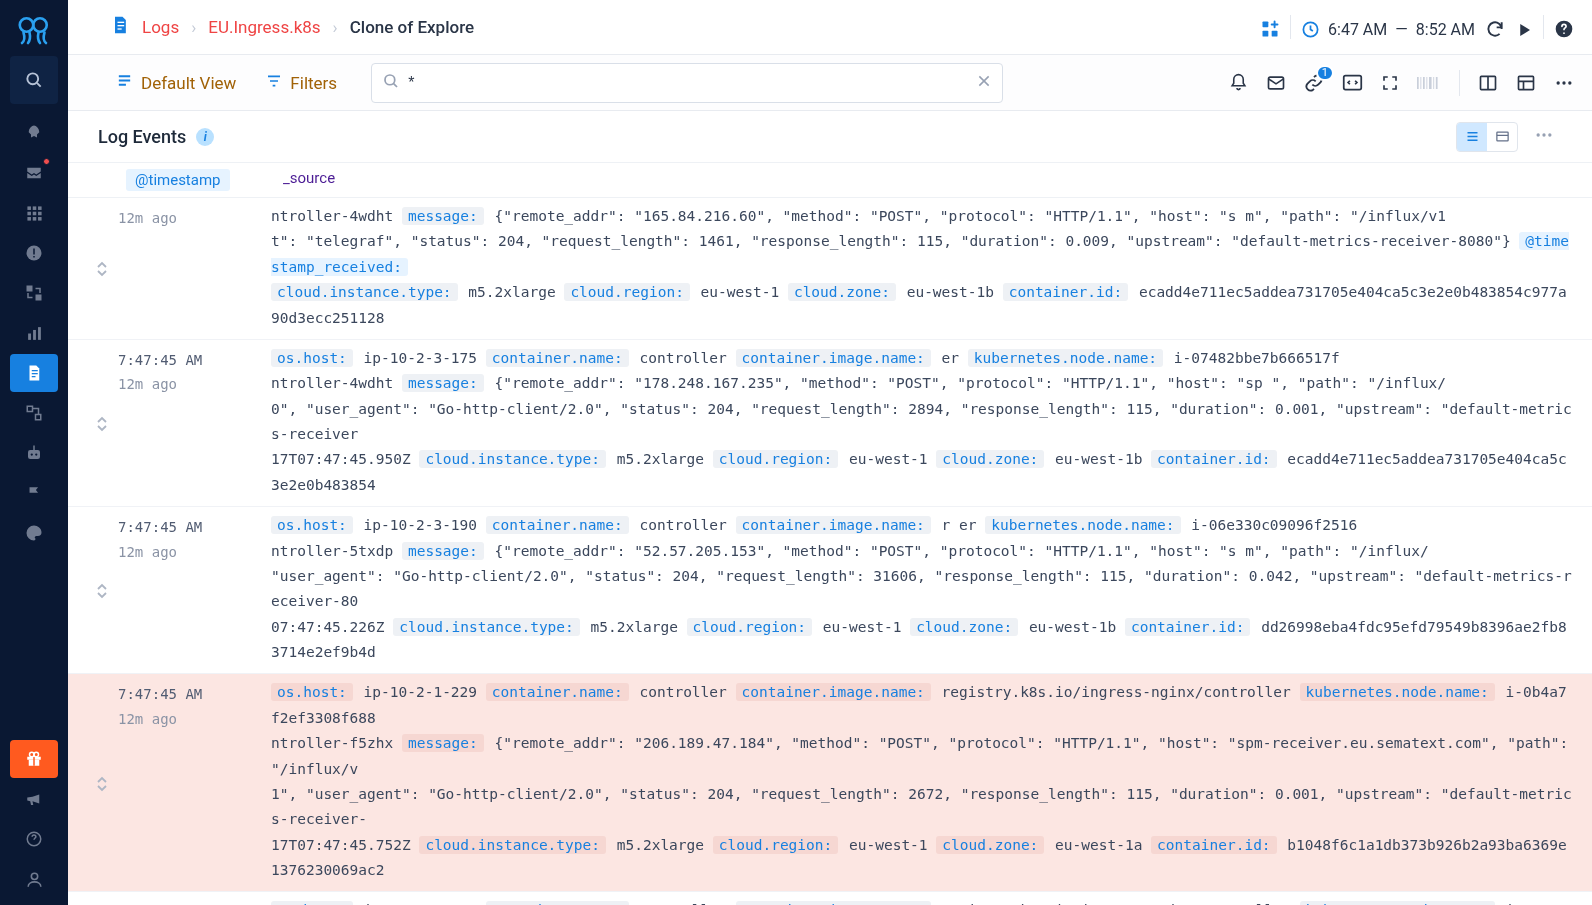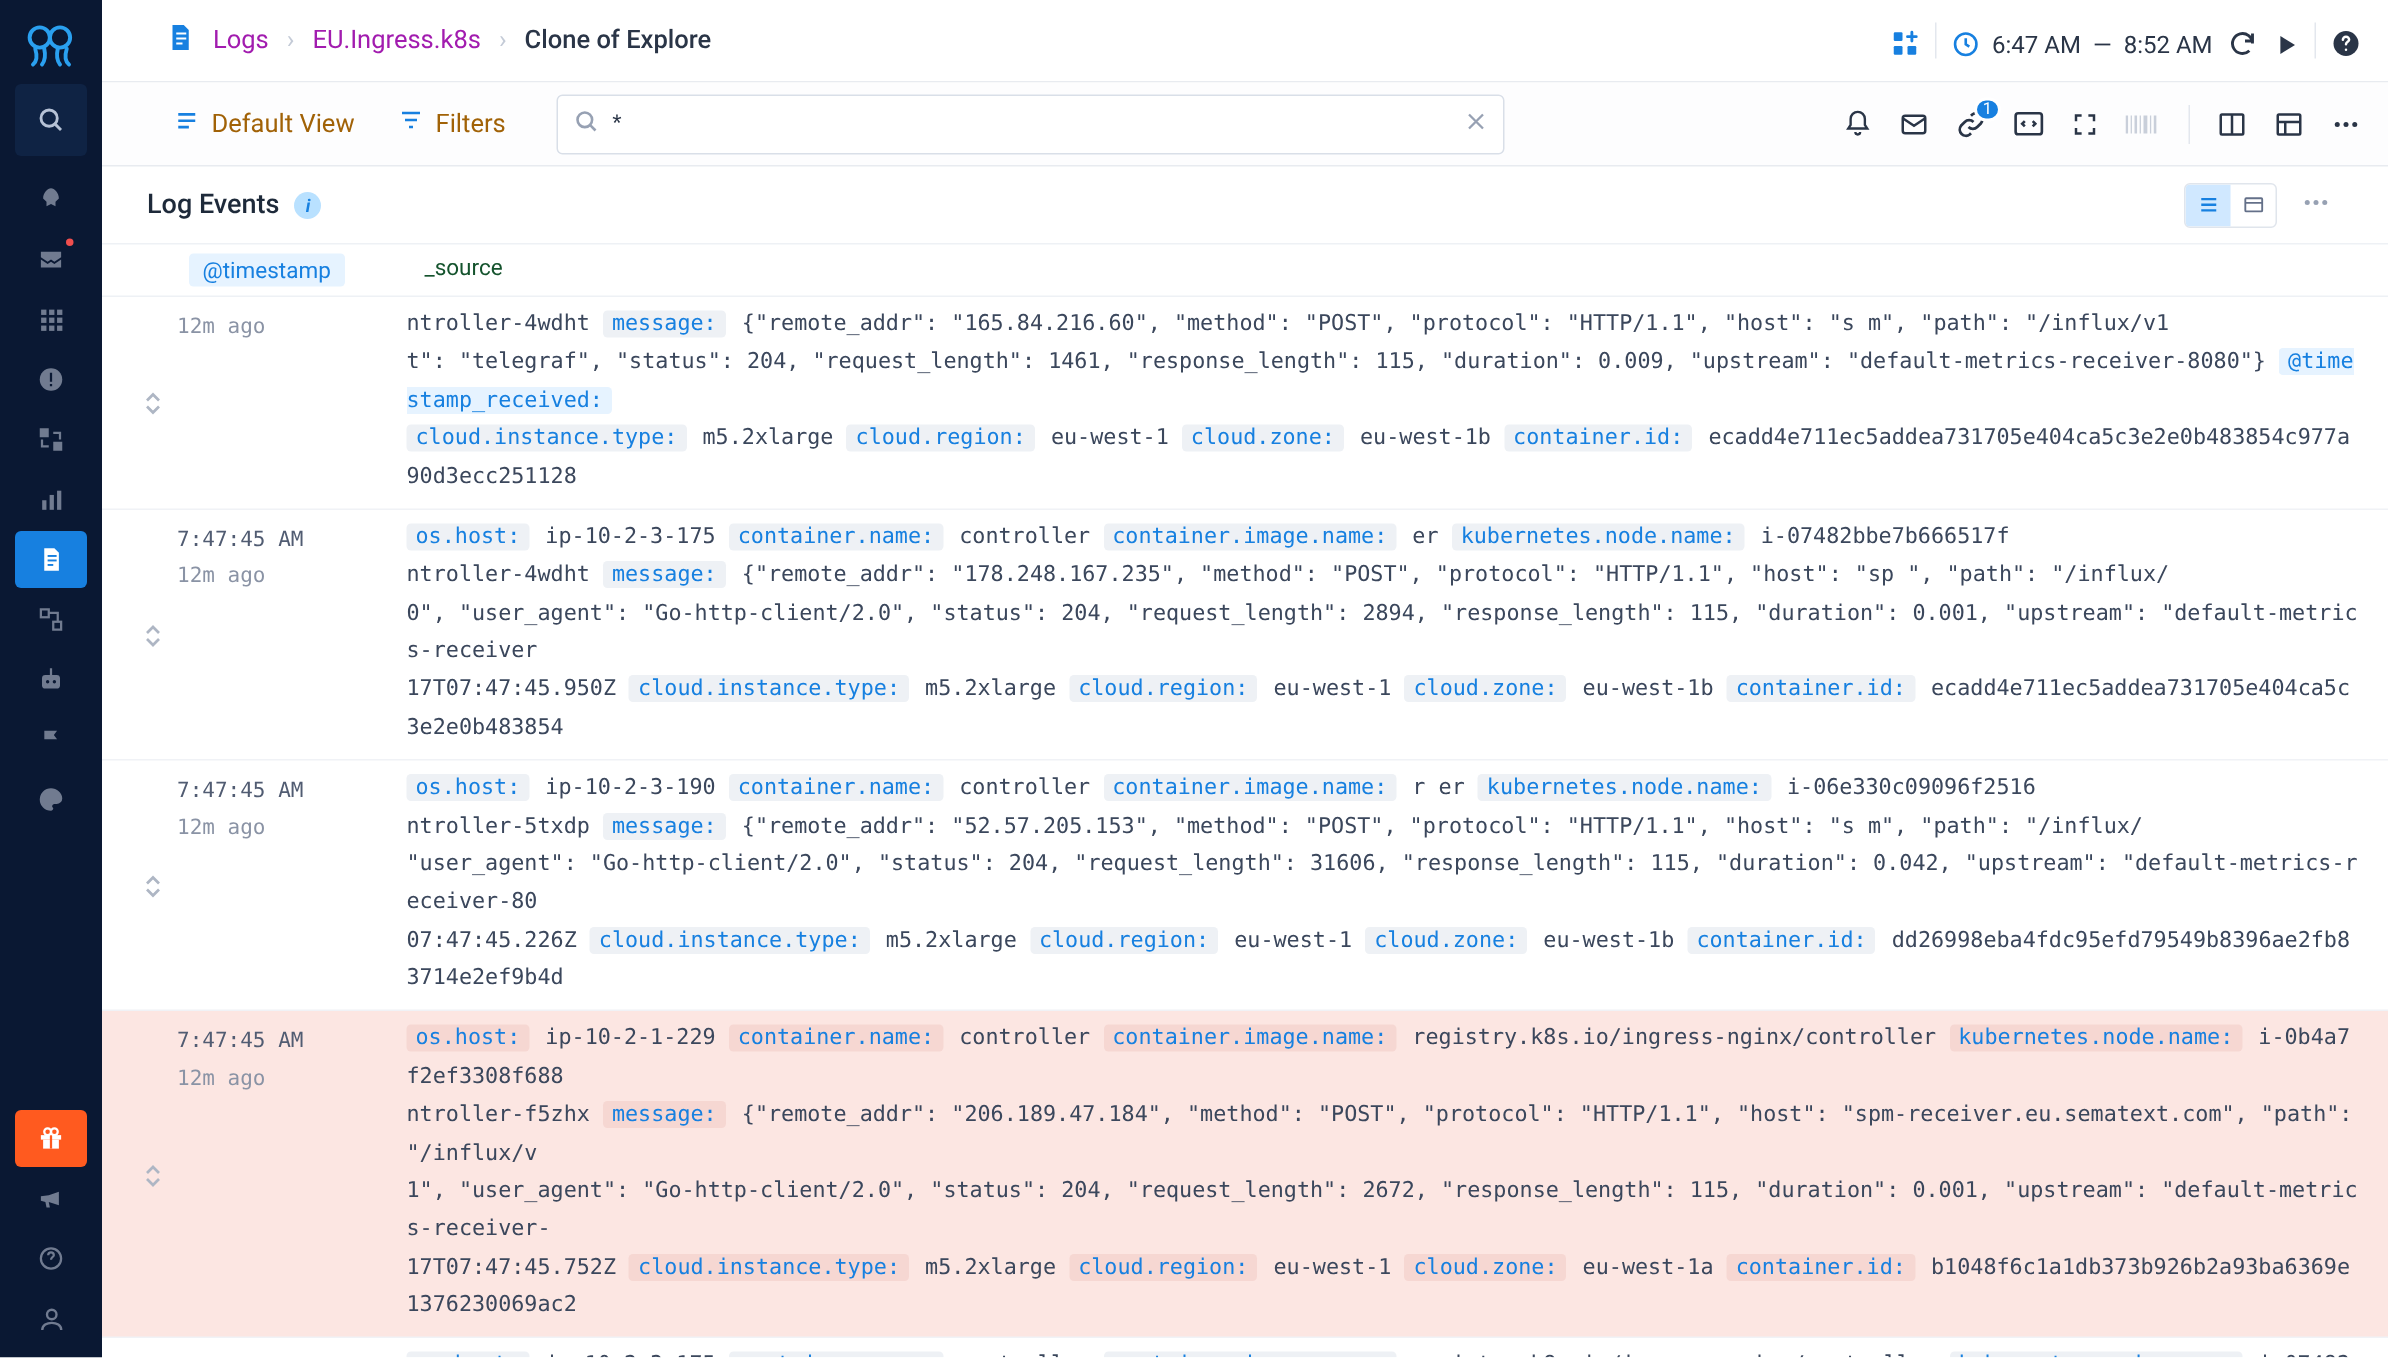--- a/index.html
+++ b/index.html
@@ -17,21 +17,21 @@
   .sidebar-spacer { flex: 1; }
   .sidebar-gift { background:#ff5a1f; color:#fff; border-radius:4px; }
 
   
   .main { flex: 1; display: flex; flex-direction: column; overflow: hidden; }
 
   
   .topbar { height: 55px; border-bottom: 1px solid #e8ebf0; display: flex; align-items: center; padding: 0 18px 0 42px; }
   .breadcrumb { display:flex; align-items:center; gap:12px; font-size:17px; }
   .doc-icon { color:#1780e0; }
-  .bc-link { color:#a21caf; cursor:pointer; }
+  .bc-link { color:#ef4444; cursor:pointer; }
   .bc-sep { color:#c4cbd7; }
   .bc-current { color:#2a3547; font-weight:500; }
   .topbar-right { margin-left:auto; display:flex; align-items:flex-end; gap:10px; }
   .tr-icon { color:#2a3547; cursor:pointer; display:flex; align-items:center; }
   .tr-icon.blue { color:#1780e0; }
   .tr-sep { width:1px; height:24px; background:#e3e7ee; }
   .timerange { display:flex; align-items:center; gap:8px; color:#2a3547; font-size:16px; }
 
   
   .toolbar { height: 56px; border-bottom: 1px solid #e8ebf0; display:flex; align-items:center; padding:0 18px 0 38px; gap:10px; background:#fdfdfe; }
@@ -55,21 +55,21 @@
   .ch-item { width:30px; height:28px; display:flex; align-items:center; justify-content:center; color:#647089; cursor:pointer; }
   .ch-item.active { background:#d0e8ff; color:#1780e0; }
   .ch-dots { margin-left:10px; color:#97a1b3; cursor:pointer; }
 
   
   .table-head { display:flex; padding:0 18px 0 50px; border-bottom:1px solid #eef1f5; }
   .table-head .col { padding:6px 8px; font-size:15px; color:#2a3547; }
   .col-ts { width:153px; flex:none; }
   .col-src { flex:1; }
   .th-pill { display:inline-block; background:#e6f3ff; color:#1780e0; padding:2px 9px; border-radius:3px; font-size:15px; }
-  .th-plain { color:#14532d; padding-left:4px; }
+  .th-plain { color:#4c1d95; padding-left:4px; }
 
   .rows { flex:1; overflow:hidden; }
   .row { display:flex; padding:6px 18px 8px 18px; border-bottom:1px solid #f0f2f6; font-family: ui-monospace, "SF Mono", Menlo, Consolas, monospace; font-size:14.5px; line-height:1.75; }
   .row.highlight { background:#fce6e2; }
   .row-expand { flex:0 0 32px; display:flex; flex-direction:column; align-items:center; justify-content:center; gap:-2px; color:#aeb6c4; cursor:pointer; padding-top:4px; }
   .row-expand svg { display:block; }
   .row-ts { flex:0 0 153px; color:#515c72; font-family: ui-monospace, Menlo, Consolas, monospace; font-size:14px; padding-top:2px; }
   .row-ts .rel { color:#8a93a5; font-size:14px; }
   .row-src { flex:1; word-break:break-all; color:#3b475c; }
   .tag { background:#eef1f5; color:#1780e0; padding:1px 6px; border-radius:3px; margin-right:2px; white-space:nowrap;margin-top:28px; }

